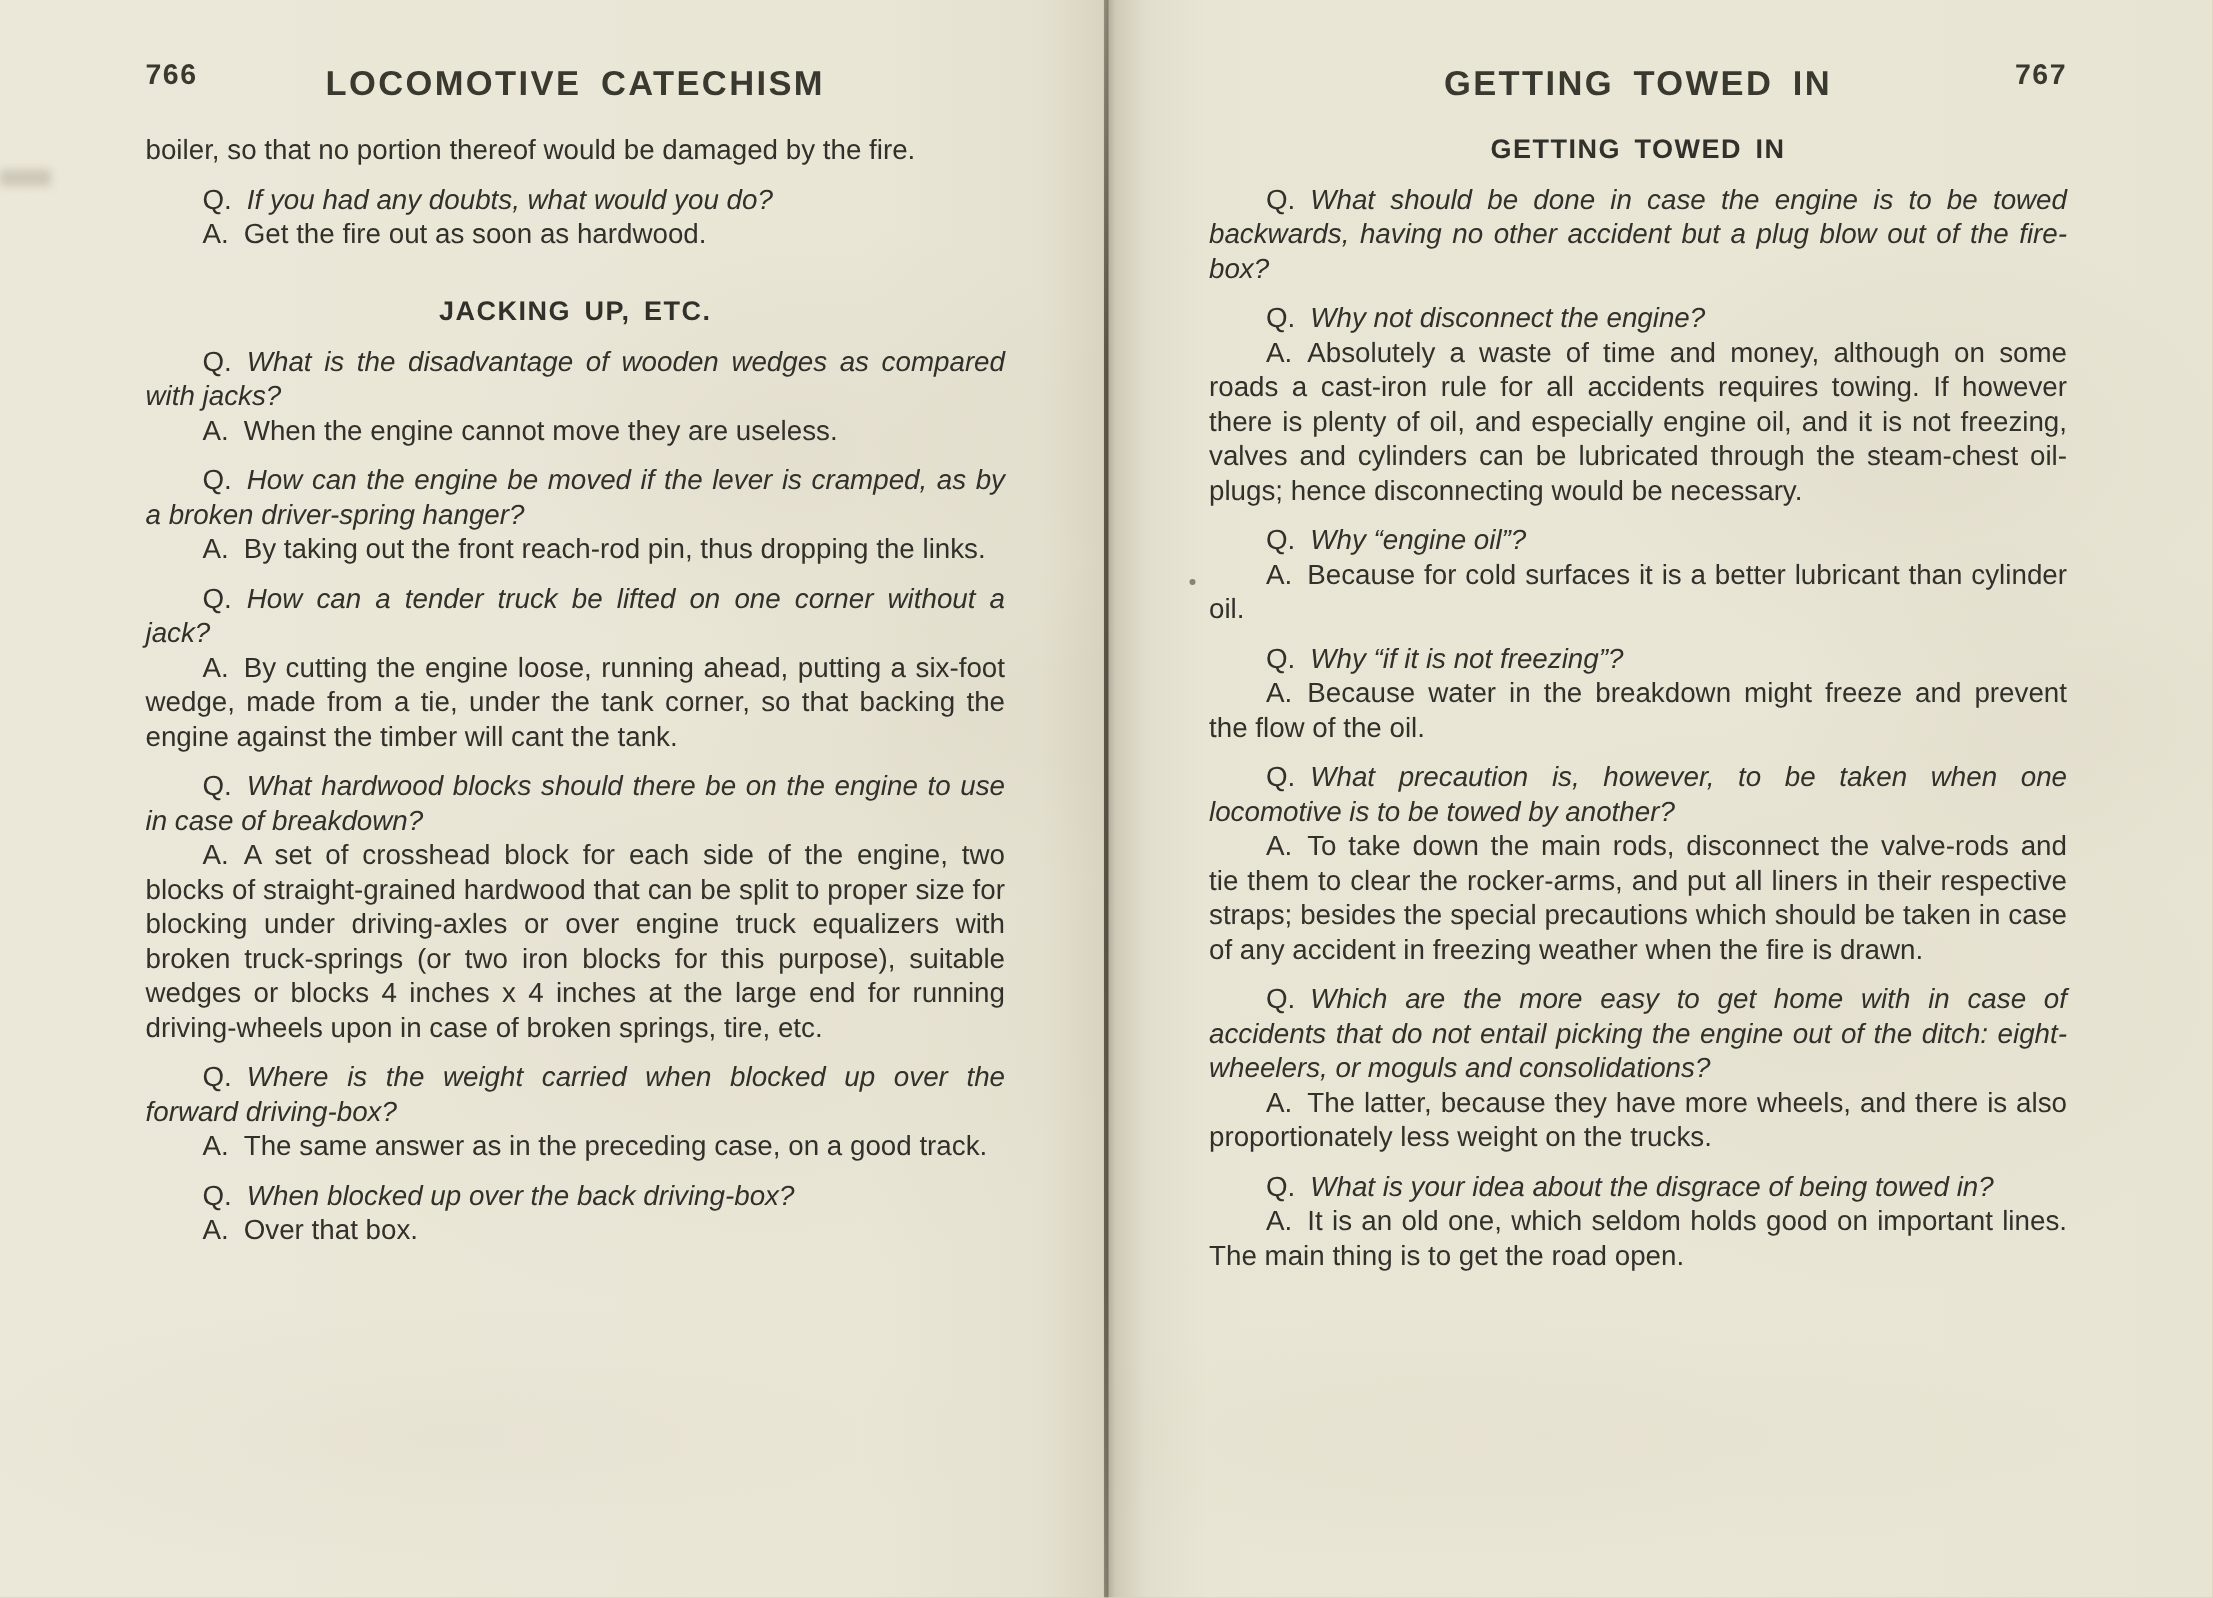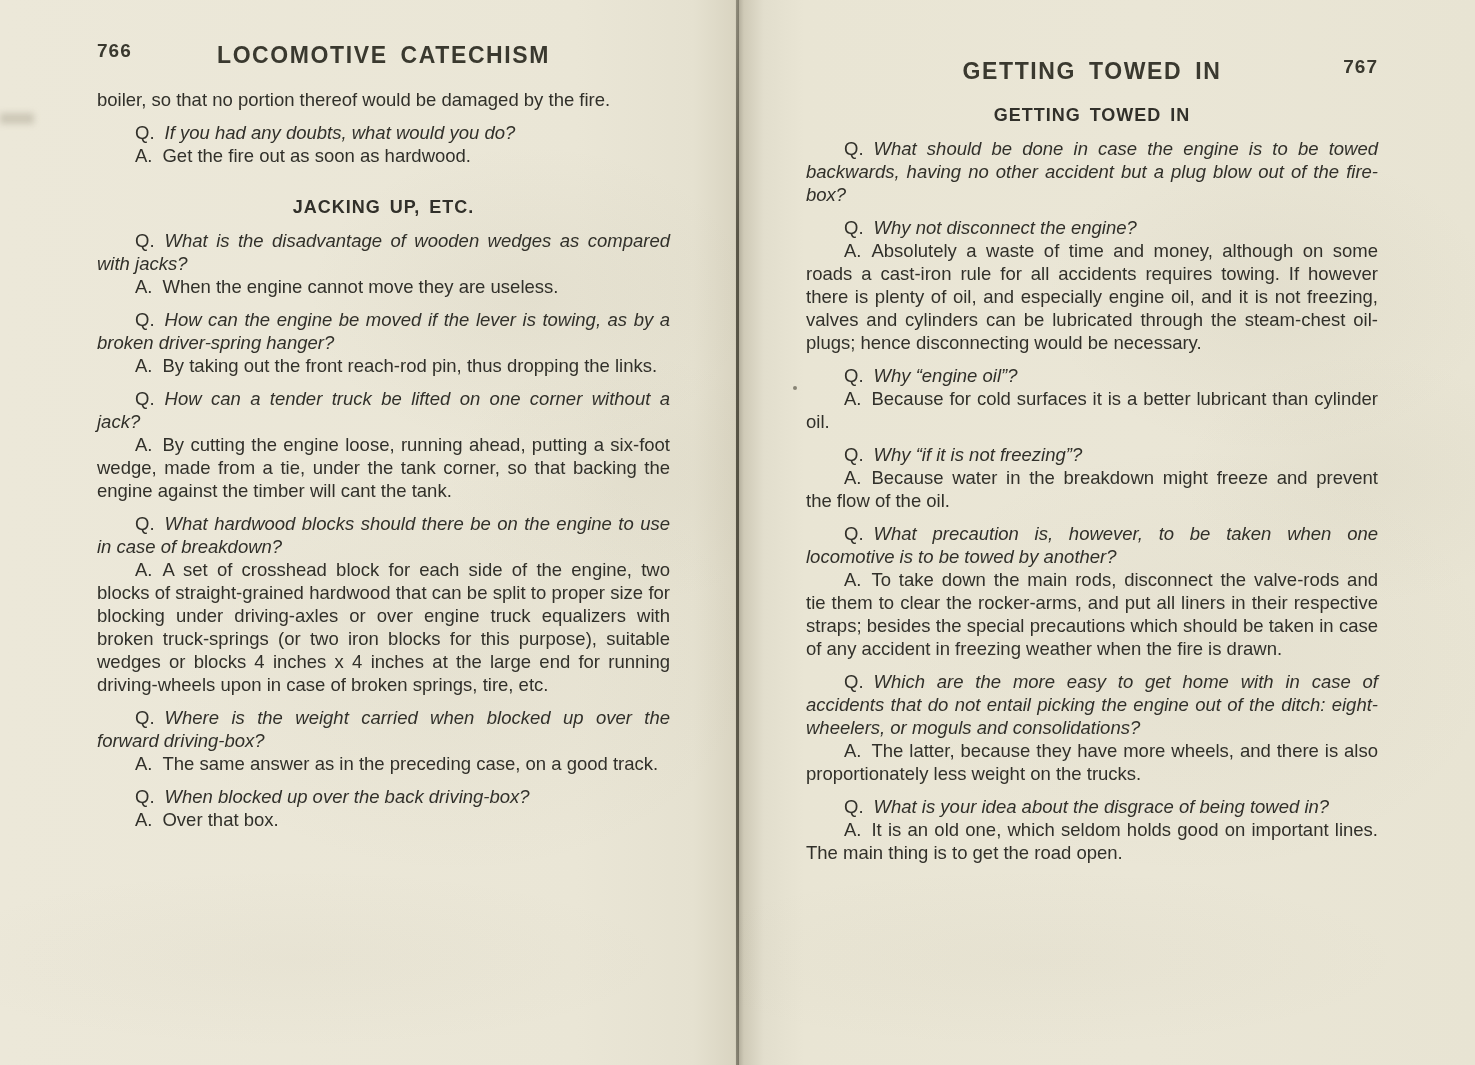--- a/index.html
+++ b/index.html
@@ -53,21 +53,21 @@
       rgba(62,59,46,0.82) 55%,
       rgba(62,59,46,0.72) 80%,
       rgba(62,59,46,0.45) 100%);
     z-index: 3;
   }
   .page-inner {
     position: relative;
     box-sizing: border-box;
   }
   .page-left .page-inner { margin: 42px 68px 0 97px; width: 573px; }
-  .page-right .page-inner { margin: 58px 97px 0 68px; width: 572px; }
+  .page-right .page-inner { margin: 42px 97px 0 68px; width: 572px; }
 
   .page-header {
     position: relative;
     height: 24px;
     margin-bottom: 22px;
     color: #3a392f;
   }
   .running-title {
     position: absolute;
     left: 0;
@@ -155,21 +155,21 @@
         <span class="page-number">766</span>
         <span class="running-title">LOCOMOTIVE CATECHISM</span>
       </div>
       <div class="page-body" id="left-page-body">
           <p class="block continuation">boiler, so that no portion thereof would be damaged by the fire.</p>
           <p class="block question"><span class="qa-prefix">Q.</span><span class="qa-text">If you had any doubts, what would you do?</span></p>
           <p class="block answer"><span class="qa-prefix">A.</span><span class="qa-text">Get the fire out as soon as hardwood.</span></p>
           <p class="block heading">JACKING UP, ETC.</p>
           <p class="block question"><span class="qa-prefix">Q.</span><span class="qa-text">What is the disadvantage of wooden wedges as compared with jacks?</span></p>
           <p class="block answer"><span class="qa-prefix">A.</span><span class="qa-text">When the engine cannot move they are useless.</span></p>
-          <p class="block question"><span class="qa-prefix">Q.</span><span class="qa-text">How can the engine be moved if the lever is towing, as by a broken driver-spring hanger?</span></p>
+          <p class="block question"><span class="qa-prefix">Q.</span><span class="qa-text">How can the engine be moved if the lever is cramped, as by a broken driver-spring hanger?</span></p>
           <p class="block answer"><span class="qa-prefix">A.</span><span class="qa-text">By taking out the front reach-rod pin, thus dropping the links.</span></p>
           <p class="block question"><span class="qa-prefix">Q.</span><span class="qa-text">How can a tender truck be lifted on one corner without a jack?</span></p>
           <p class="block answer"><span class="qa-prefix">A.</span><span class="qa-text">By cutting the engine loose, running ahead, putting a six-foot wedge, made from a tie, under the tank corner, so that backing the engine against the timber will cant the tank.</span></p>
           <p class="block question"><span class="qa-prefix">Q.</span><span class="qa-text">What hardwood blocks should there be on the engine to use in case of breakdown?</span></p>
           <p class="block answer"><span class="qa-prefix">A.</span><span class="qa-text">A set of crosshead block for each side of the engine, two blocks of straight-grained hardwood that can be split to proper size for blocking under driving-axles or over engine truck equalizers with broken truck-springs (or two iron blocks for this purpose), suitable wedges or blocks 4 inches x 4 inches at the large end for running driving-wheels upon in case of broken springs, tire, etc.</span></p>
           <p class="block question"><span class="qa-prefix">Q.</span><span class="qa-text">Where is the weight carried when blocked up over the forward driving-box?</span></p>
           <p class="block answer"><span class="qa-prefix">A.</span><span class="qa-text">The same answer as in the preceding case, on a good track.</span></p>
           <p class="block question"><span class="qa-prefix">Q.</span><span class="qa-text">When blocked up over the back driving-box?</span></p>
           <p class="block answer"><span class="qa-prefix">A.</span><span class="qa-text">Over that box.</span></p>
         </div>

